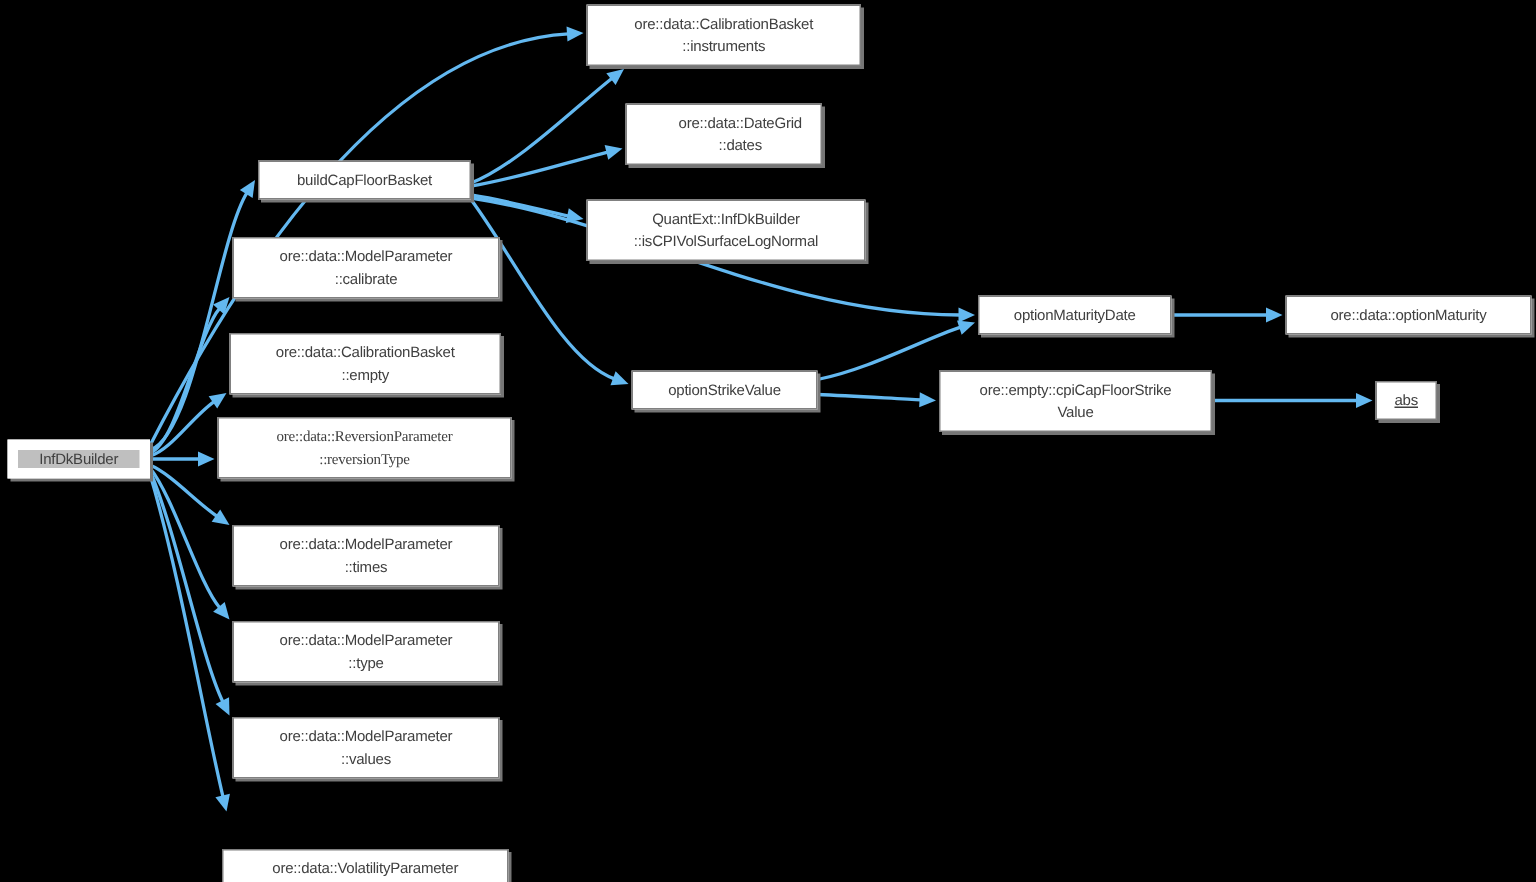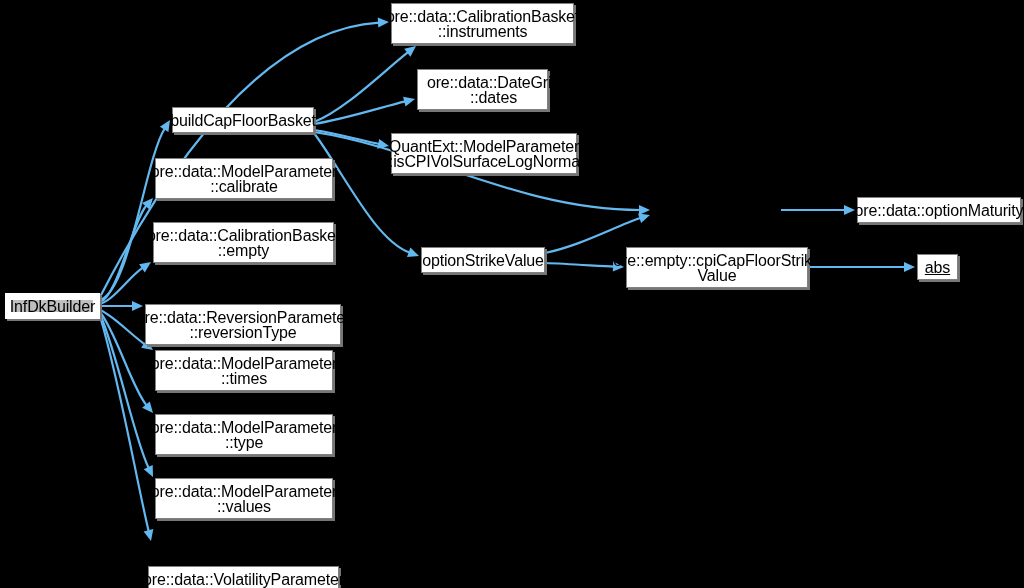--- a/index.html
+++ b/index.html
@@ -26,22 +26,22 @@
   .node {
     position: absolute;
     box-sizing: border-box;
     background: #ffffff;
     border: 1px solid #808080;
     box-shadow: 2px 2px 0 0 #767676;
     display: flex;
     align-items: center;
     justify-content: center;
     text-align: center;
-    color: #000000;
-    font-size: 16px;
+    color: #404040;
+    font-size: 10px;
     line-height: 15px;
     letter-spacing: -0.15px;
     white-space: pre-line;
     z-index: 5;
   }
   .node.root {
     background: #bfbfbf;
     border: 7px solid #ffffff;
   }
   .node .label {
@@ -127,34 +127,35 @@
         <path d="M 808 267 C 840 267, 880 267, 905 267" fill="none" stroke="#63b8f0" stroke-width="2.2"></path>
         <polygon points="915.0,267.0 904.0,272.0 904.0,262.0" fill="#63b8f0"></polygon>
       </g>
     </svg>
 <div class="node root" style="left: 5px; top: 293px; width: 95px; height: 26px;"><span class="label">InfDkBuilder</span></div>
     <div class="node" style="left: 172px; top: 107px; width: 142px; height: 26px;"><span class="label">buildCapFloorBasket</span></div>
     <div class="node" style="left: 391px; top: 3px; width: 183px; height: 41px;"><span class="label">ore::data::CalibrationBasket
 ::instruments</span></div>
     <div class="node" style="left: 417px; top: 69px; width: 131px; height: 41px; padding-left: 22px;"><span class="label">ore::data::DateGrid
 ::dates</span></div>
-    <div class="node" style="left: 391px; top: 133px; width: 186px; height: 41px;"><span class="label">QuantExt::ModelParameter
+    <div class="node" style="left: 391px; top: 133px; width: 186px; height: 41px;"><span class="label">QuantExt::InfDkBuilder
 ::isCPIVolSurfaceLogNormal</span></div>
     <div class="node" style="left: 155px; top: 158px; width: 178px; height: 41px;"><span class="label">ore::data::ModelParameter
 ::calibrate</span></div>
     <div class="node" style="left: 153px; top: 222px; width: 181px; height: 41px;"><span class="label">ore::data::CalibrationBasket
 ::empty</span></div>
-    <div class="node" style="left: 145px; top: 304px; width: 196px; height: 41px;"><span class="label">ore::data::ReversionParameter
+    <div class="node" style="left: 145px; top: 278px; width: 196px; height: 41px; font-family: Liberation Serif, serif;"><span class="label">ore::data::ReversionParameter
 ::reversionType</span></div>
     <div class="node" style="left: 155px; top: 350px; width: 178px; height: 41px;"><span class="label">ore::data::ModelParameter
 ::times</span></div>
     <div class="node" style="left: 155px; top: 414px; width: 178px; height: 41px;"><span class="label">ore::data::ModelParameter
 ::type</span></div>
     <div class="node" style="left: 155px; top: 478px; width: 178px; height: 41px;"><span class="label">ore::data::ModelParameter
 ::values</span></div>
     <div class="node" style="left: 148px; top: 542px; width: 191px; height: 41px; margin-top: 24px;"><span class="label">ore::data::VolatilityParameter
 ::volatilityType</span></div>
     <div class="node" style="left: 421px; top: 247px; width: 124px; height: 26px;"><span class="label">optionStrikeValue</span></div>
+    <div class="node" style="left: 652px; top: 197px; width: 129px; height: 26px;"><span class="label">optionMaturityDate</span></div>
     <div class="node" style="left: 857px; top: 197px; width: 164px; height: 26px;"><span class="label">ore::data::optionMaturity</span></div>
     <div class="node" style="left: 626px; top: 247px; width: 182px; height: 41px;"><span class="label">ore::empty::cpiCapFloorStrike
 Value</span></div>
     <div class="node" style="left: 917px; top: 254px; width: 41px; height: 26px; text-decoration: underline;"><span class="label">abs</span></div>
   </div>
 
 </body></html>

